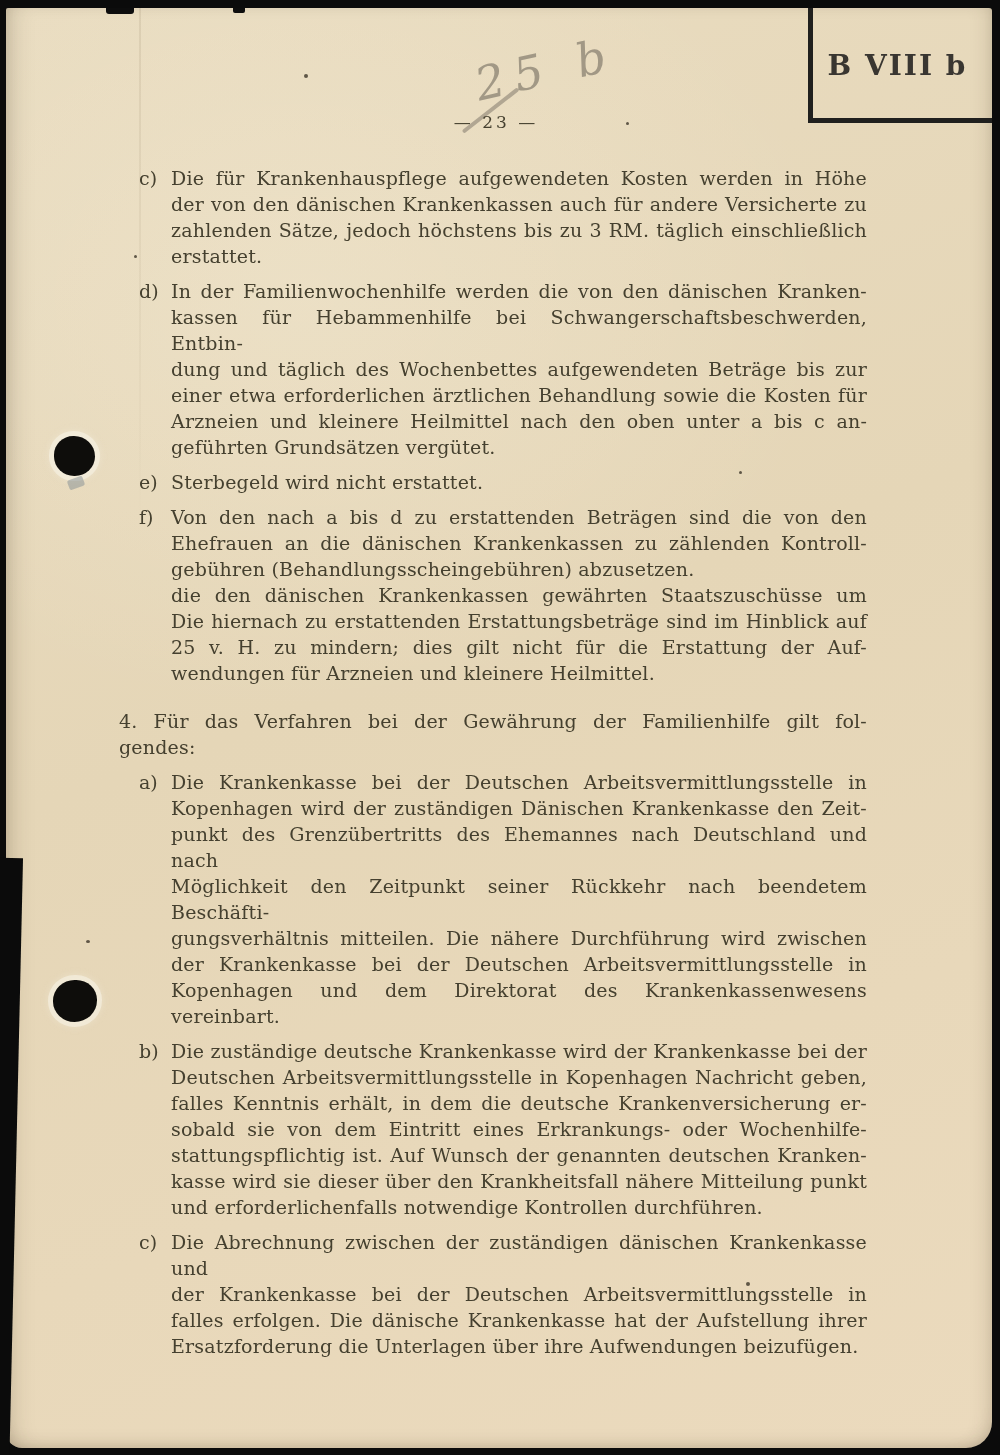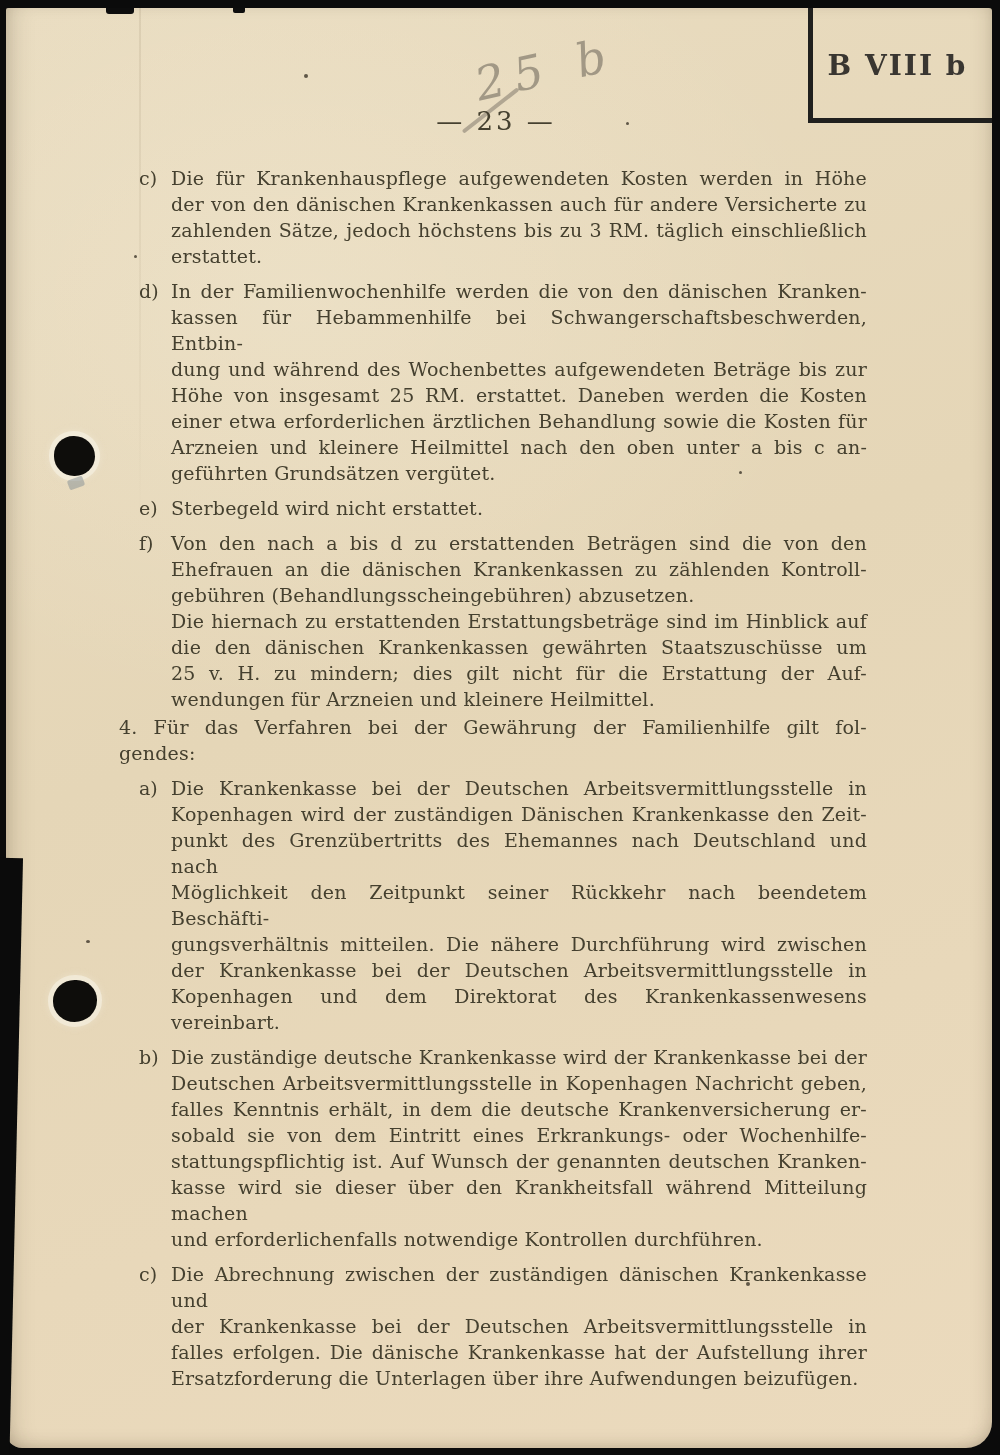--- a/index.html
+++ b/index.html
@@ -56,38 +56,38 @@
     position:absolute;
     left:457px;top:122px;
     width:70px;height:4px;
     background:rgba(146,137,121,0.65);
     border-radius:2px;
     transform:rotate(-38deg);
     transform-origin:left center;
   }
   .page-number{
     position:absolute;
-    left:340px;top:98px;width:300px;
+    left:340px;top:104px;width:300px;
     text-align:center;
-    font-size:26px;color:#45402f;
+    font-size:17px;color:#45402f;
     letter-spacing:3px;
   }
   .content{
     position:absolute;
     left:133px;top:148px;
     width:728px;
     color:#45402f;
     font-size:19px;
     line-height:26px;
   }
   .para{position:relative;margin-top:9px;}
   .para.letter{padding-left:32px;}
   .para.letter .plabel{position:absolute;left:0;top:0;}
   .para.cont{margin-top:0;padding-left:32px;}
-  .para.heading{margin-top:2px;margin-left:-20px;}
+  .para.heading{margin-top:22px;margin-left:-20px;}
   .line{
     text-align:justify;
     text-align-last:justify;
     -moz-text-align-last:justify;
     letter-spacing:0.2px;
     white-space:normal;
   }
   .line:last-child{text-align-last:left;-moz-text-align-last:left;}
   .hole{
     position:absolute;
@@ -137,22 +137,21 @@
           <div class="line">der von den dänischen Krankenkassen auch für andere Versicherte zu</div>
           <div class="line">zahlenden Sätze, jedoch höchstens bis zu 3 RM. täglich einschließlich</div>
           <div class="line">erstattet.</div>
         </div>
       </div>
       <div class="para letter">
         <span class="plabel">d)</span>
         <div class="lines">
           <div class="line">In der Familienwochenhilfe werden die von den dänischen Kranken-</div>
           <div class="line">kassen für Hebammenhilfe bei Schwangerschaftsbeschwerden, Entbin-</div>
-          <div class="line">dung und während des Wochenbettes aufgewendeten Beträge bis zur</div>
-          <div class="line">Höhe von insgesamt 25 RM. erstattet. Daneben werden die Kosten</div>
+          <div class="line">dung und täglich des Wochenbettes aufgewendeten Beträge bis zur</div>
           <div class="line">einer etwa erforderlichen ärztlichen Behandlung sowie die Kosten für</div>
           <div class="line">Arzneien und kleinere Heilmittel nach den oben unter a bis c an-</div>
           <div class="line">geführten Grundsätzen vergütet.</div>
         </div>
       </div>
       <div class="para letter">
         <span class="plabel">e)</span>
         <div class="lines">
           <div class="line">Sterbegeld wird nicht erstattet.</div>
         </div>
@@ -160,22 +159,22 @@
       <div class="para letter">
         <span class="plabel">f)</span>
         <div class="lines">
           <div class="line">Von den nach a bis d zu erstattenden Beträgen sind die von den</div>
           <div class="line">Ehefrauen an die dänischen Krankenkassen zu zählenden Kontroll-</div>
           <div class="line">gebühren (Behandlungsscheingebühren) abzusetzen.</div>
         </div>
       </div>
       <div class="para cont">
         <div class="lines">
+          <div class="line">die den dänischen Krankenkassen gewährten Staatszuschüsse um</div>
           <div class="line">Die hiernach zu erstattenden Erstattungsbeträge sind im Hinblick auf</div>
-          <div class="line">die den dänischen Krankenkassen gewährten Staatszuschüsse um</div>
           <div class="line">25 v. H. zu mindern; dies gilt nicht für die Erstattung der Auf-</div>
           <div class="line">wendungen für Arzneien und kleinere Heilmittel.</div>
         </div>
       </div>
       <div class="para heading">
         <div class="lines">
           <div class="line">4. Für das Verfahren bei der Gewährung der Familienhilfe gilt fol-</div>
           <div class="line">gendes:</div>
         </div>
       </div>
@@ -192,21 +191,21 @@
         </div>
       </div>
       <div class="para letter">
         <span class="plabel">b)</span>
         <div class="lines">
           <div class="line">Die zuständige deutsche Krankenkasse wird der Krankenkasse bei der</div>
           <div class="line">Deutschen Arbeitsvermittlungsstelle in Kopenhagen Nachricht geben,</div>
           <div class="line">falles Kenntnis erhält, in dem die deutsche Krankenversicherung er-</div>
           <div class="line">sobald sie von dem Eintritt eines Erkrankungs- oder Wochenhilfe-</div>
           <div class="line">stattungspflichtig ist. Auf Wunsch der genannten deutschen Kranken-</div>
-          <div class="line">kasse wird sie dieser über den Krankheitsfall während Mitteilung machen</div>
+          <div class="line">kasse wird sie dieser über den Krankheitsfall nähere Mitteilung punkt</div>
           <div class="line">und erforderlichenfalls notwendige Kontrollen durchführen.</div>
         </div>
       </div>
       <div class="para letter">
         <span class="plabel">c)</span>
         <div class="lines">
           <div class="line">Die Abrechnung zwischen der zuständigen dänischen Krankenkasse und</div>
           <div class="line">der Krankenkasse bei der Deutschen Arbeitsvermittlungsstelle in</div>
           <div class="line">falles erfolgen. Die dänische Krankenkasse hat der Aufstellung ihrer</div>
           <div class="line">Ersatzforderung die Unterlagen über ihre Aufwendungen beizufügen.</div>

